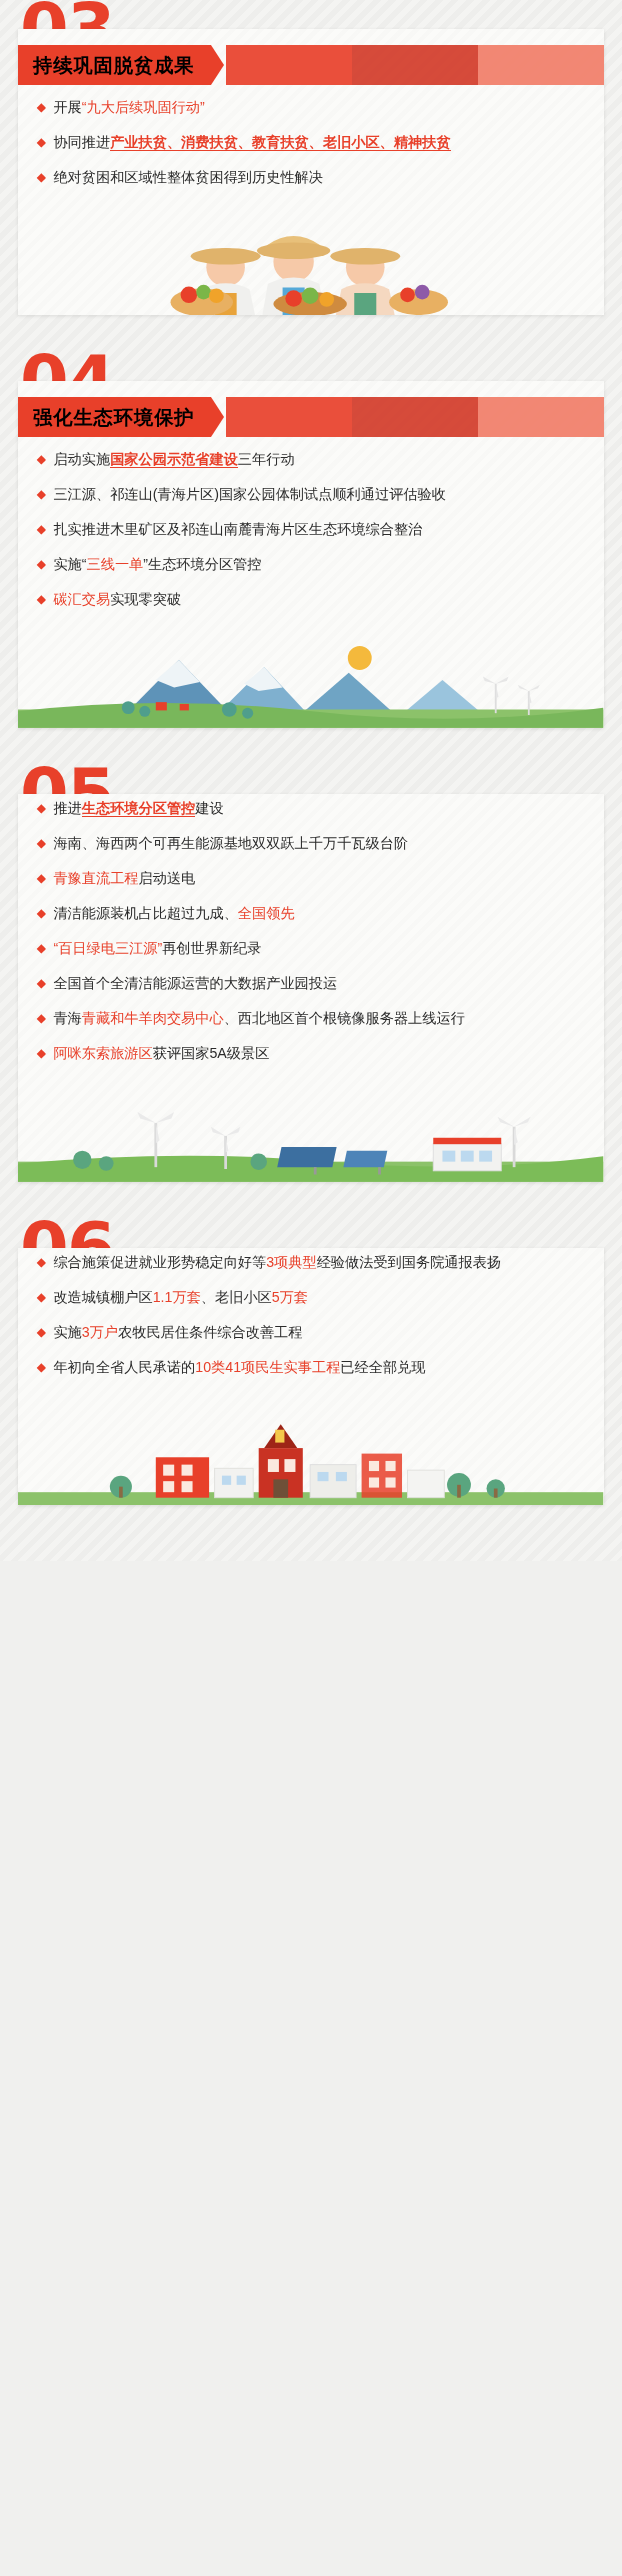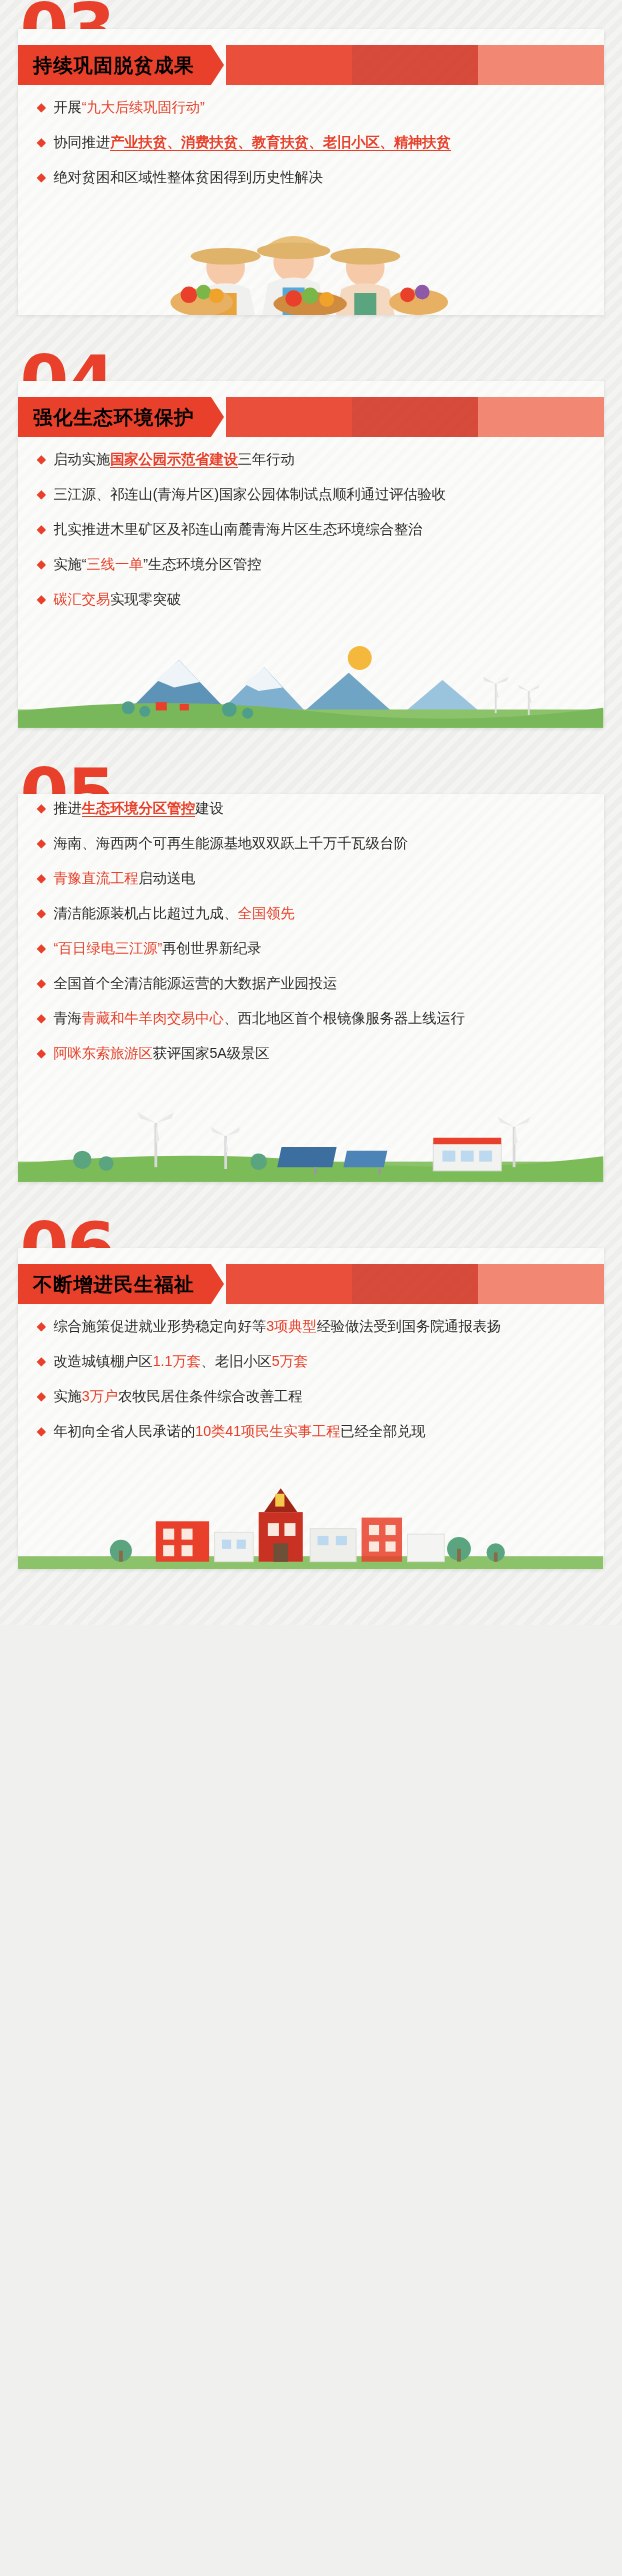--- a/index.html
+++ b/index.html
@@ -321,28 +321,20 @@
               <circle cx="262" cy="78" r="9"></circle>
           </g>
         </svg>
       </div>
     </div>
   </div>
 
   <div class="section">
     <div class="sec-num">06</div>
     <div class="card">
-      <div class="title-bar">
-        <div class="title-main">不断增进民生福祉</div>
-        <div class="title-tail">
-          <div class="tail-block b1"></div>
-          <div class="tail-block b2"></div>
-          <div class="tail-block b3"></div>
-        </div>
-      </div>
       <div class="bullets">
         <div class="bullet">
             <span class="dot">◆</span>
             <span class="btext">综合施策促进就业形势稳定向好等<span class="hl">3项典型</span>经验做法受到国务院通报表扬</span>
           </div>
         <div class="bullet">
             <span class="dot">◆</span>
             <span class="btext">改造城镇棚户区<span class="hl">1.1万套</span>、老旧小区<span class="hl">5万套</span></span>
           </div>
         <div class="bullet">

